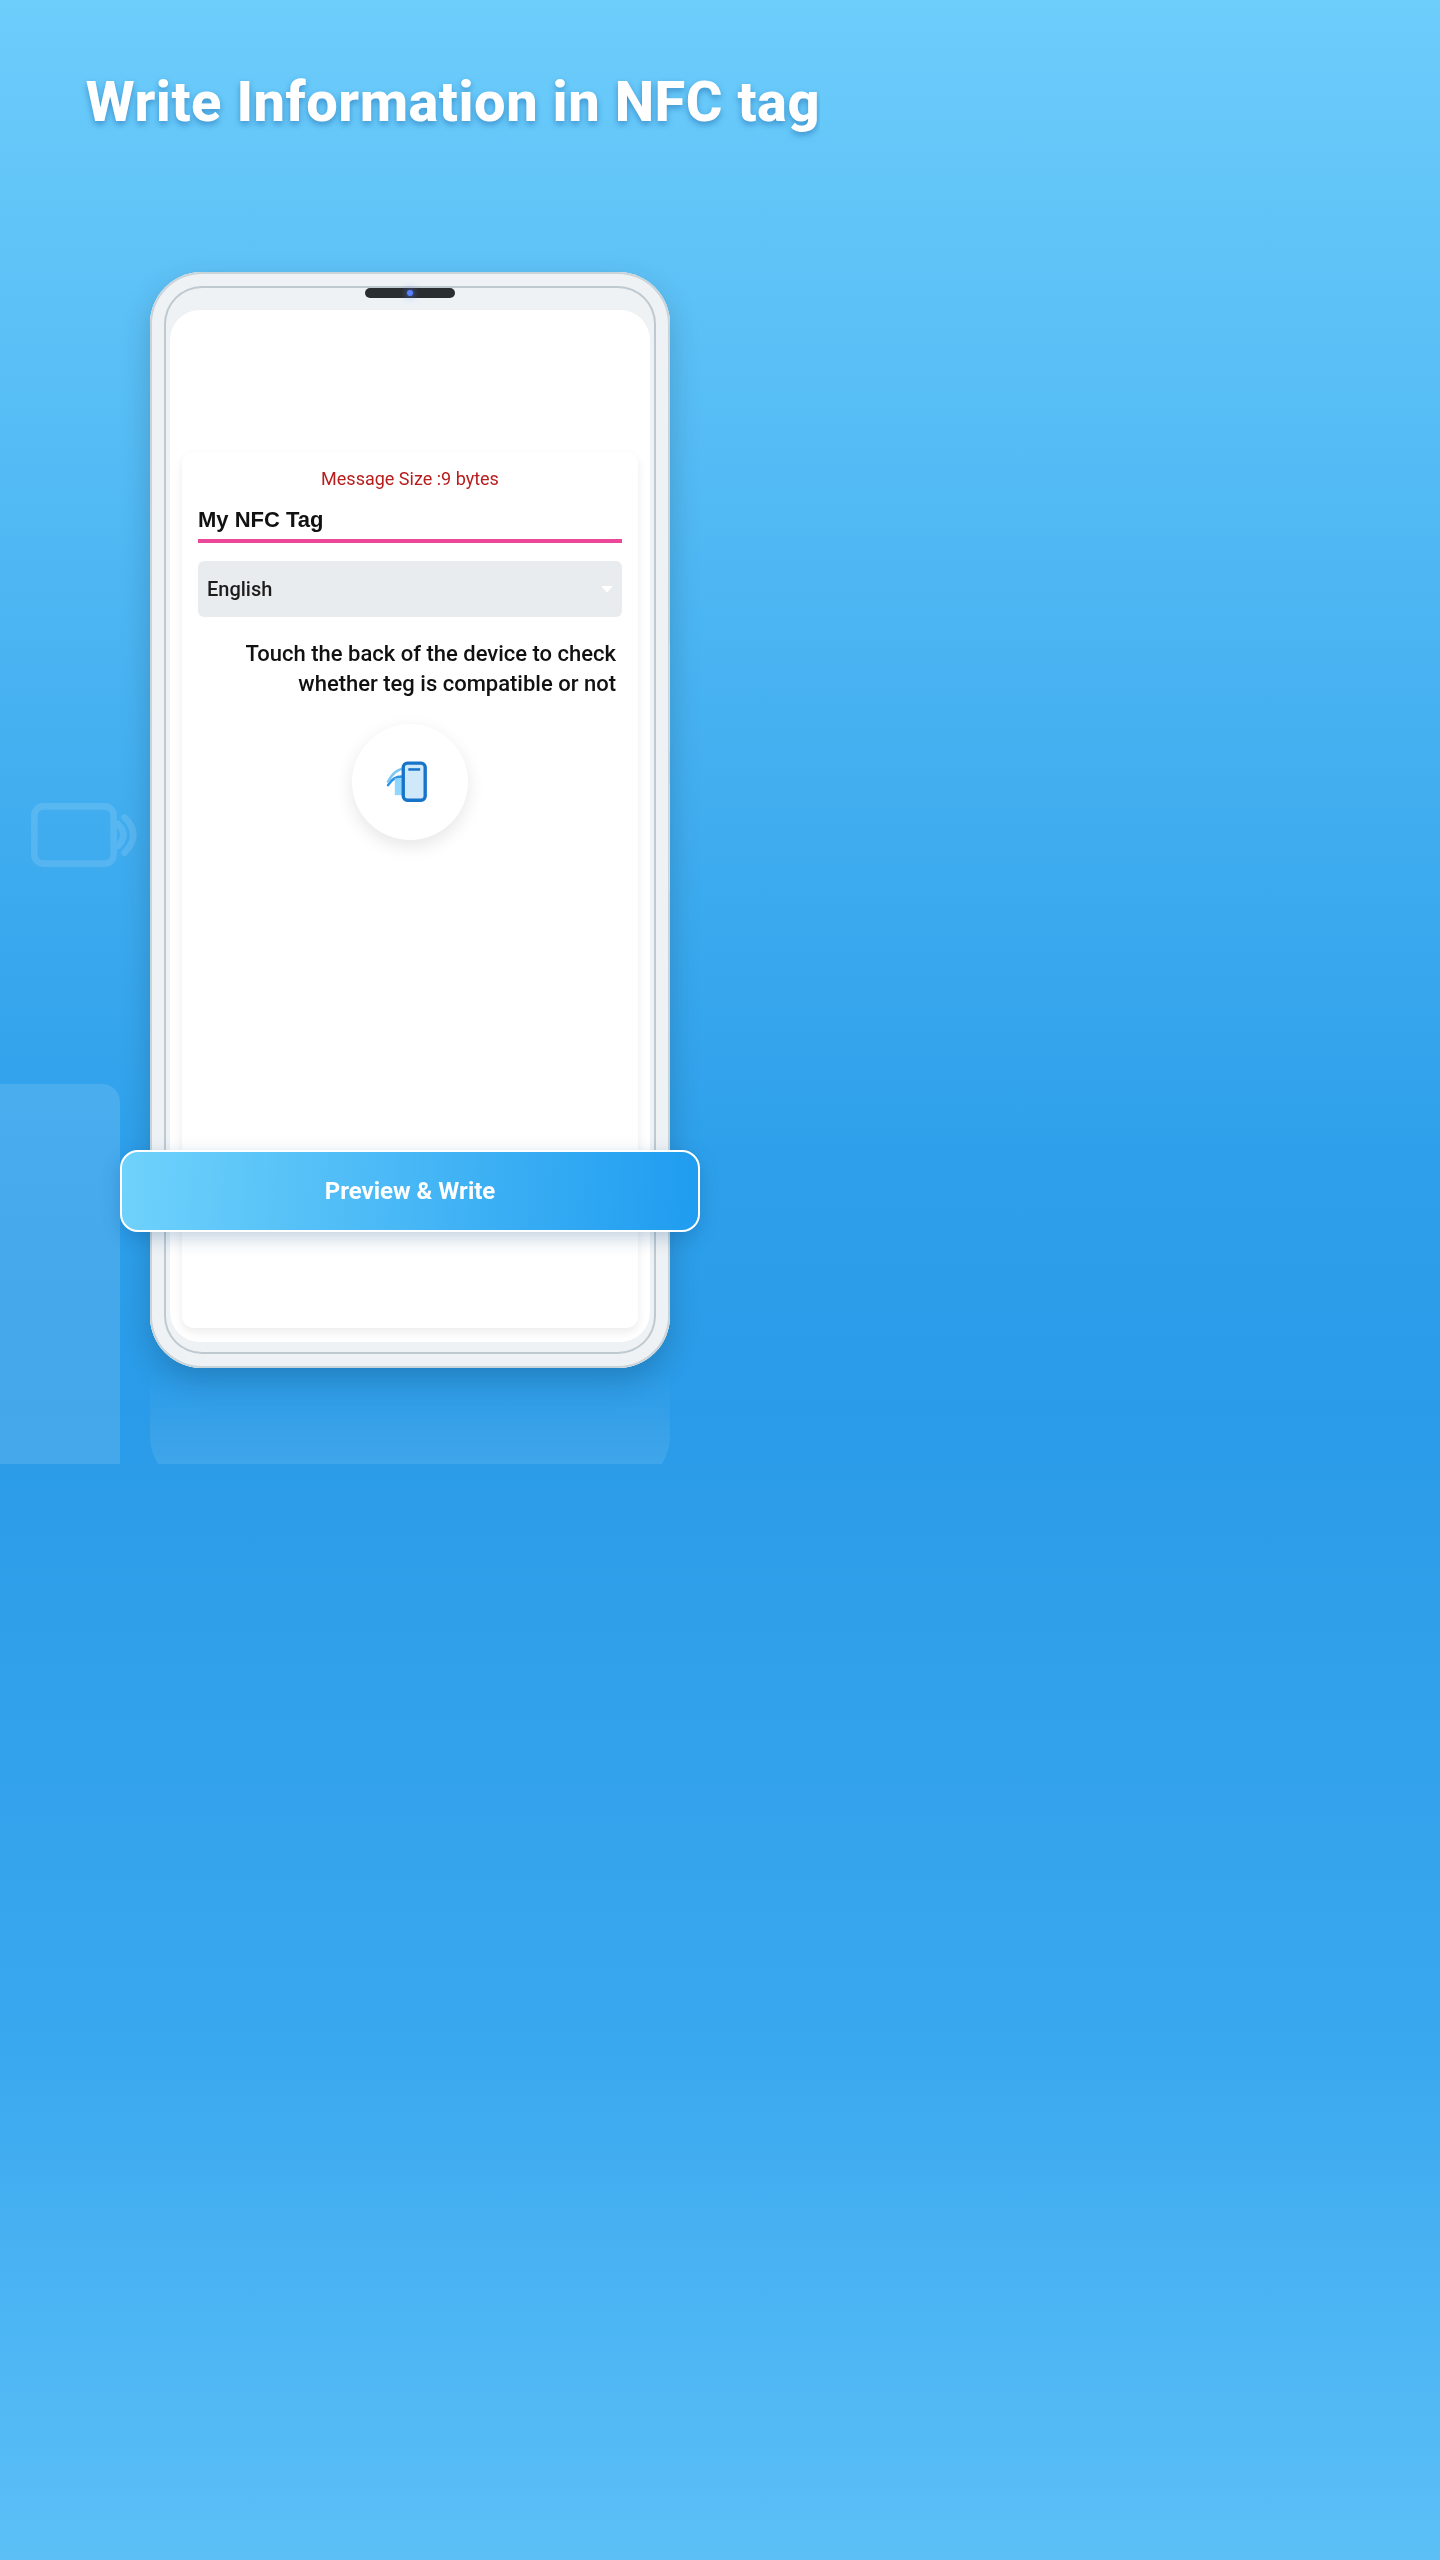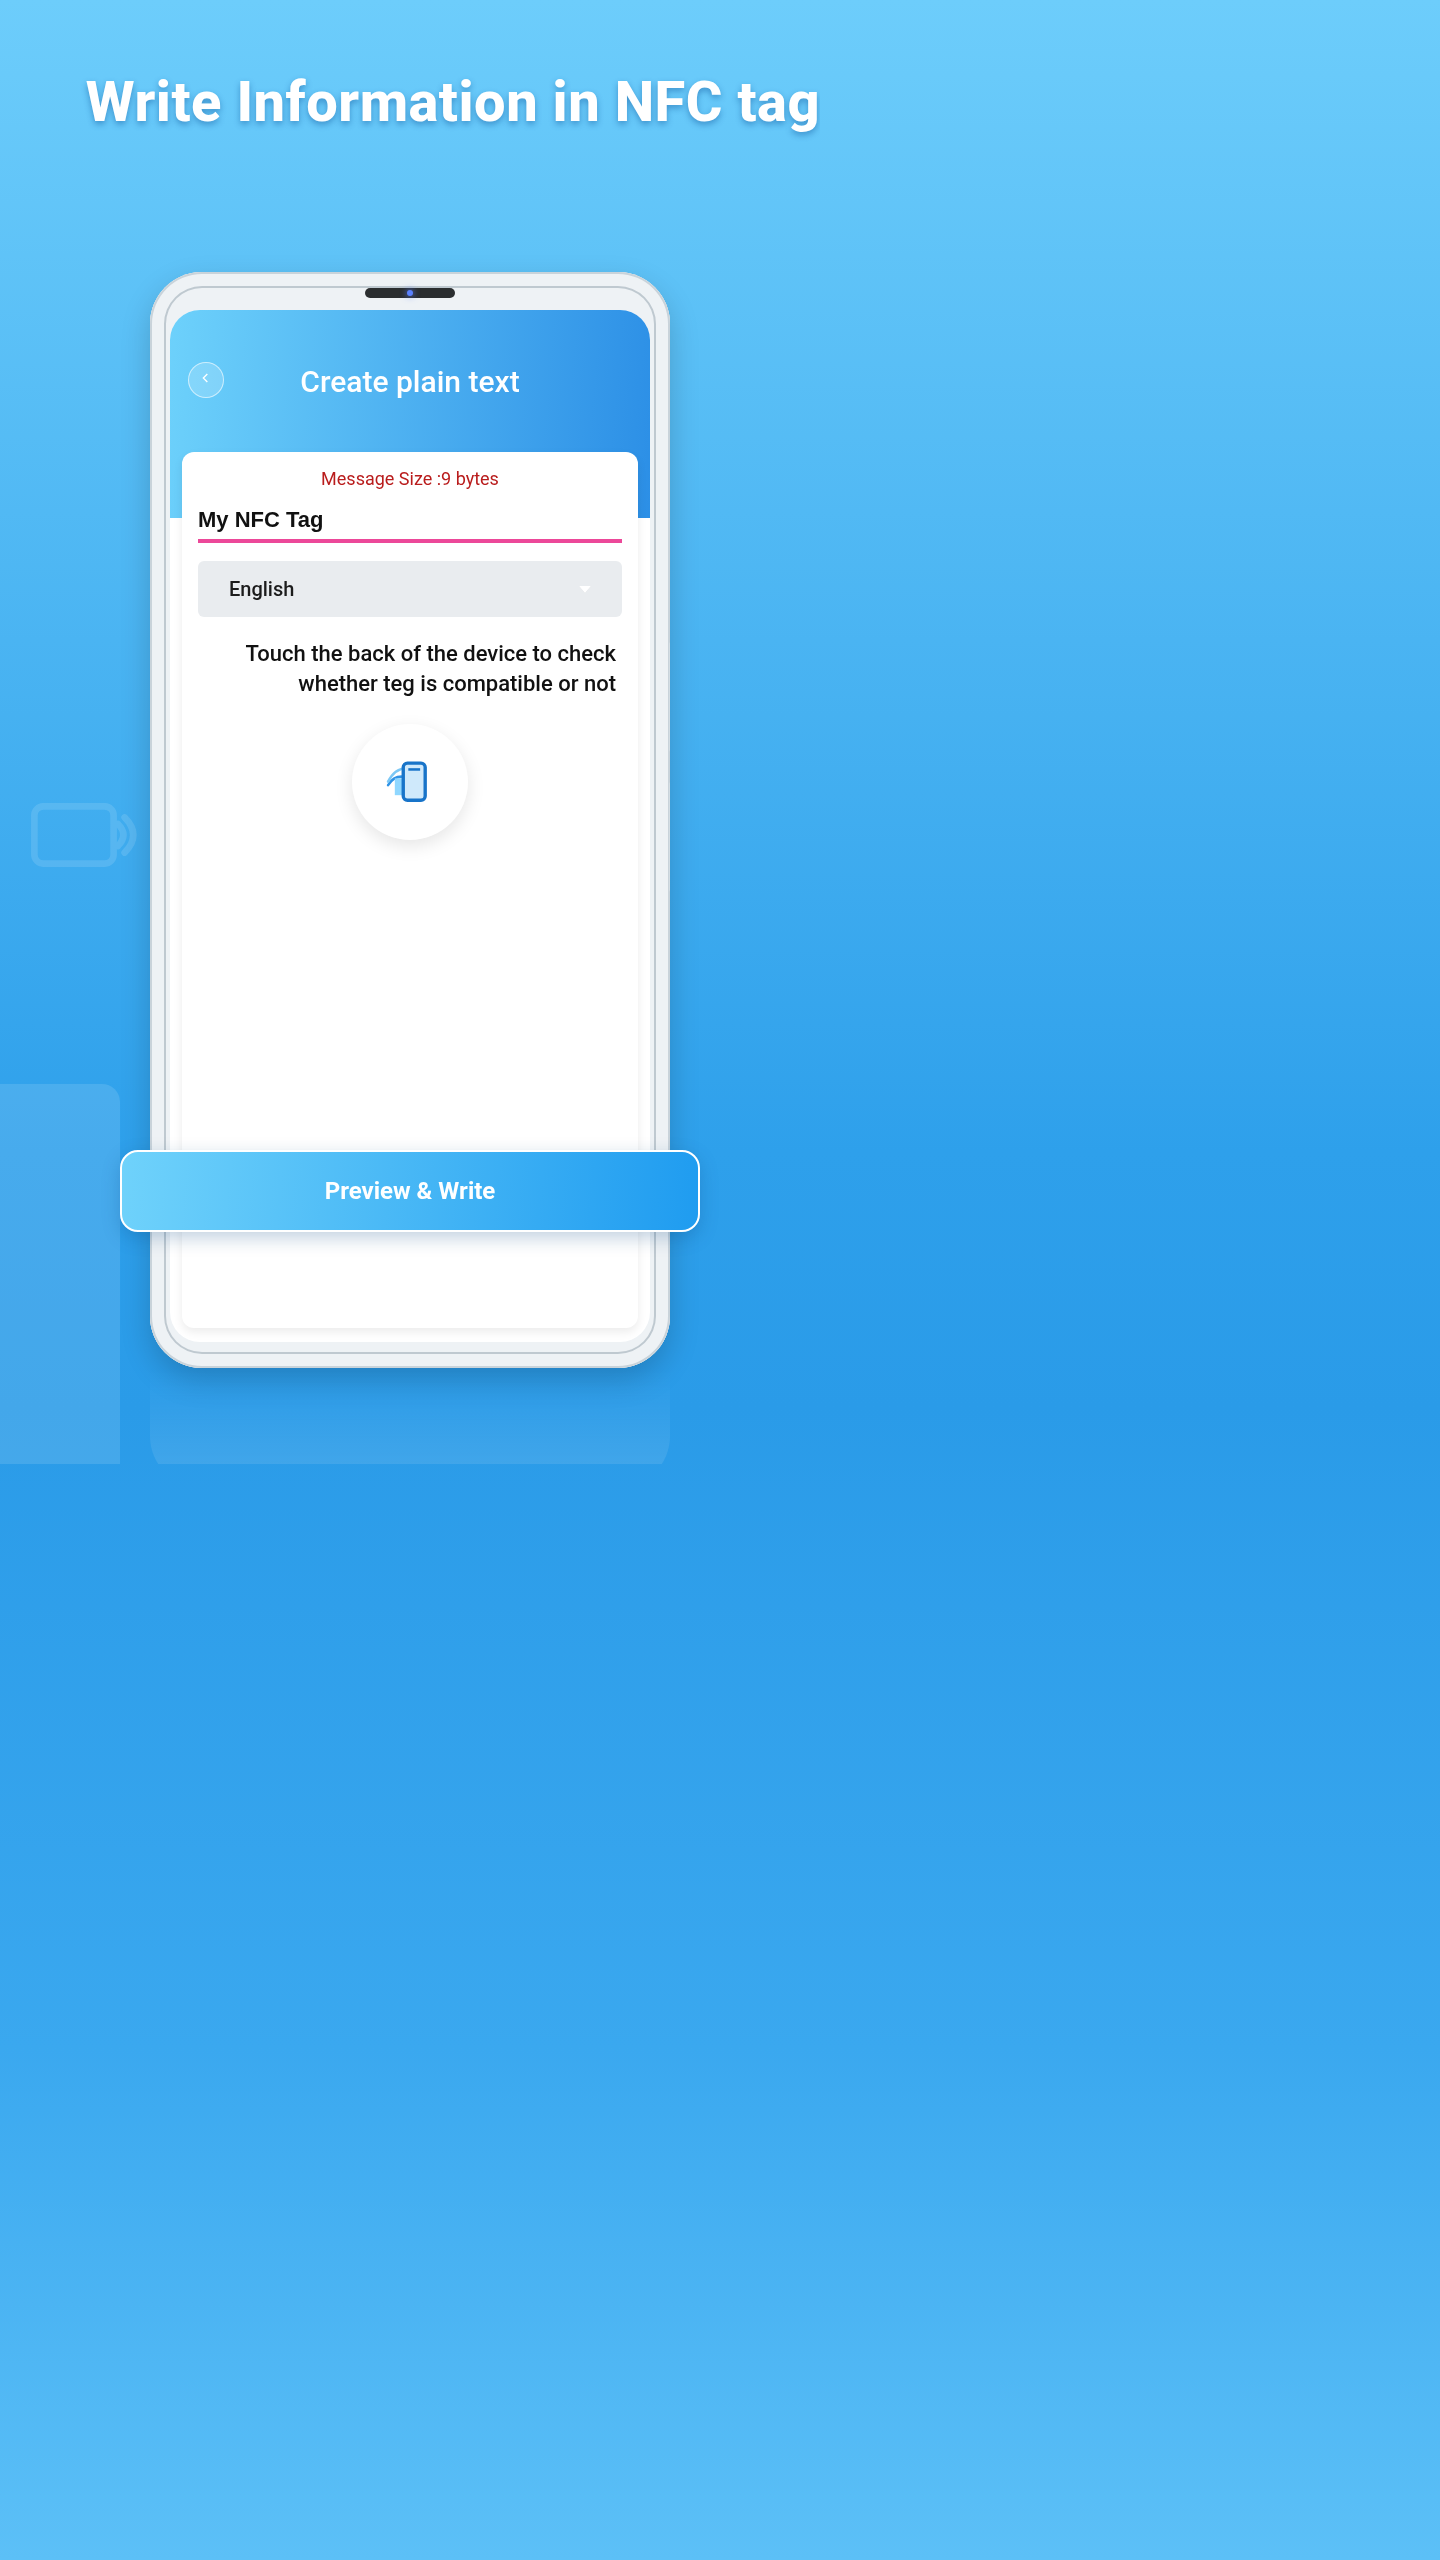--- a/index.html
+++ b/index.html
@@ -177,21 +177,21 @@
     outline: none;
     font-size: 22px;
     font-weight: 600;
     color: #111;
     background: transparent;
   }
 
   .lang-select {
     background: #e9ecef;
     border-radius: 6px;
-    padding: 16px 31px;
+    padding: 16px 9px;
     display: flex;
     align-items: center;
     justify-content: space-between;
     cursor: pointer;
     margin: 0 2px 22px 2px;
   }
   .lang-select .label {
     font-size: 20px;
     color: #1c1c1c;
     font-weight: 500;
@@ -275,30 +275,20 @@
 <div class="bg-panel-deco"></div>
 
 <h1 class="headline">Write Information in NFC tag</h1>
 
 <div class="phone">
   <div class="speaker"></div>
   <div class="cam-dot"></div>
 
   <div class="screen">
 
-    <div class="app-bar">
-      <div class="back-btn">
-        <span>
-          <svg viewBox="0 0 24 24">
-              <path d="M14 6l-6 6 6 6"></path>
-            </svg>
-        </span>
-      </div>
-      <div class="app-title">Create plain text</div>
-    </div>
 
     <div class="card">
       <div class="msg-size">Message Size :9 bytes</div>
 
       <div class="text-input-wrap">
         <input class="text-input" type="text" value="My NFC Tag" style="">
       </div>
 
       <div class="lang-select">
         <span class="label">English</span>

